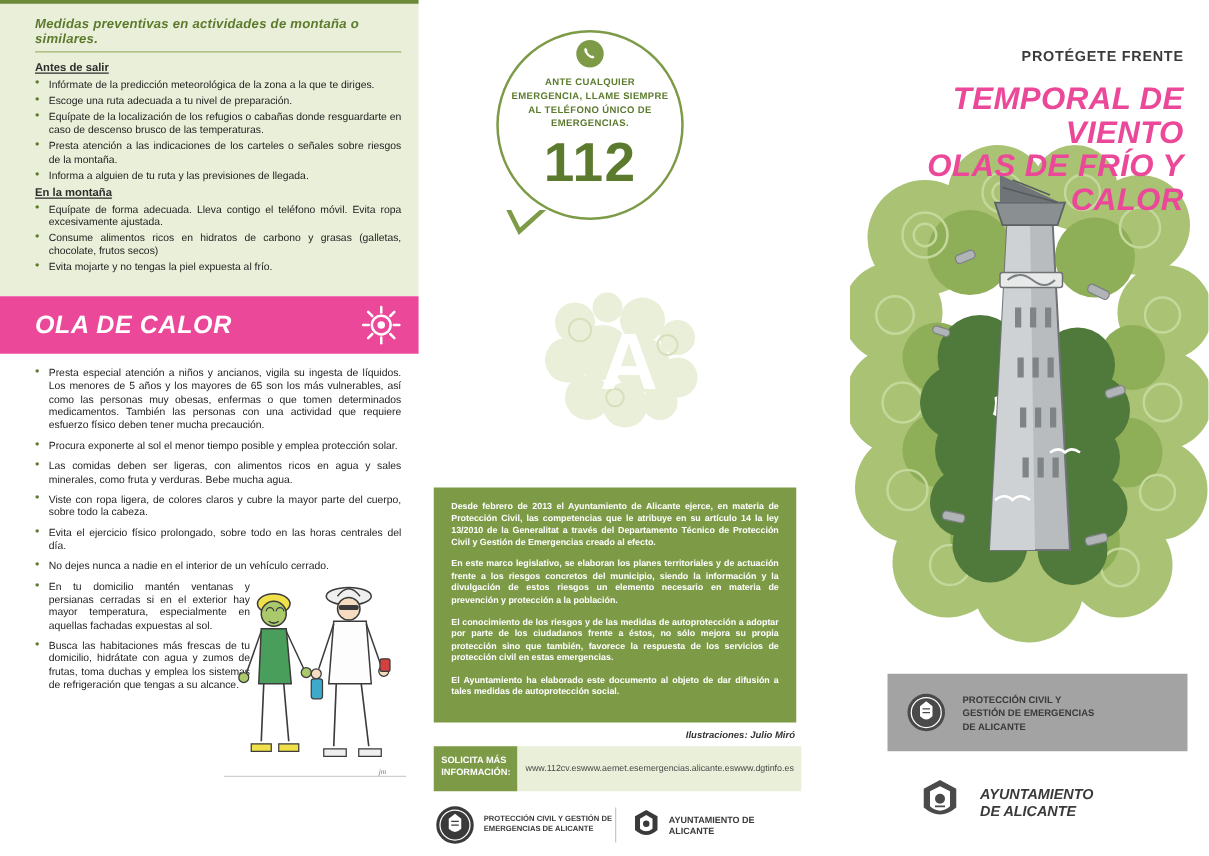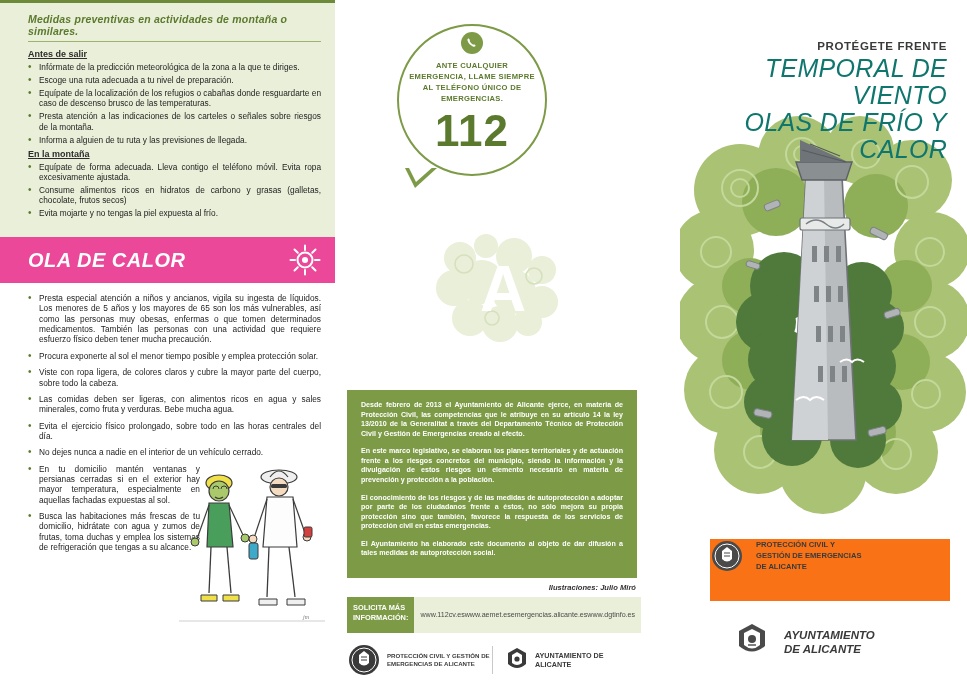--- a/index.html
+++ b/index.html
@@ -161,30 +161,30 @@
   .fl-text2 { font-size:7.2px; font-weight:bold; color:#3a3a3a; line-height:1.3; }
 
   
   .cover {
     position:absolute; left:680px; top:0; width:287px; height:685px;
     background:#ffffff; overflow:hidden;
   }
   .cover-title { position:absolute; left:0; top:40px; width:287px; padding-right:20px; text-align:right; z-index:6; }
   .pretitle { font-size:11.5px; font-weight:bold; color:#3a3a3a; letter-spacing:.6px; }
   .maintitle {
-    font-size:25px; font-weight:normal; color:#0f766e; font-style:italic;
-    line-height:1.08; letter-spacing:.3px; margin-top:3px;
+    font-size:25px; font-weight:bold; color:#ec4899; font-style:italic;
+    line-height:1.08; letter-spacing:.3px; margin-top:14px;
   }
   .cover-art { position:absolute; left:0; top:110px; width:287px; height:420px; }
   .cover-bottom {
     position:absolute; left:0; top:535px; width:287px; height:150px; background:#ffffff;
   }
   .pc-box {
     position:absolute; left:30px; top:4px; width:240px; height:62px;
-    background:#f97316; display:flex; align-items:flex-start; padding-left:0; gap:12px;
+    background:#a3a3a3; display:flex; align-items:center; padding-left:14px; gap:12px;
   }
   .pc-text { font-size:7.6px; font-weight:bold; color:#3a3a3a; line-height:1.45; }
   .ayto-box {
     position:absolute; left:52px; top:86px; display:flex; align-items:center; gap:12px;font-style:italic;
   }
   .ayto-text { font-size:11.5px; font-weight:bold; color:#3a3a3a; line-height:1.2; }
 
   .seal { width:34px; height:34px; }
   .seal-sm { width:28px; height:28px; }
 </style>
@@ -233,22 +233,22 @@
               <path d="M8.8 23.2 L5.5 26.5"></path>
           </g>
         </svg>
       </span>
     </div>
 
     <div class="heat-body">
       <ul class="heat-list">
         <li>Presta especial atención a niños y ancianos, vigila su ingesta de líquidos. Los menores de 5 años y los mayores de 65 son los más vulnerables, así como las personas muy obesas, enfermas o que tomen determinados medicamentos. También las personas con una actividad que requiere esfuerzo físico deben tener mucha precaución.</li>
         <li>Procura exponerte al sol el menor tiempo posible y emplea protección solar.</li>
+        <li>Las comidas deben ser ligeras, con alimentos ricos en agua y sales minerales, como fruta y verduras. Bebe mucha agua.</li>
         <li>Viste con ropa ligera, de colores claros y cubre la mayor parte del cuerpo, sobre todo la cabeza.</li>
-        <li>Las comidas deben ser ligeras, con alimentos ricos en agua y sales minerales, como fruta y verduras. Bebe mucha agua.</li>
         <li>Evita el ejercicio físico prolongado, sobre todo en las horas centrales del día.</li>
         <li>No dejes nunca a nadie en el interior de un vehículo cerrado.</li>
         <li class="narrow">En tu domicilio mantén ventanas y persianas cerradas si en el exterior hay mayor temperatura, especialmente en aquellas fachadas expuestas al sol.</li>
         <li class="narrow">Busca las habitaciones más frescas de tu domicilio, hidrátate con agua y zumos de frutas, toma duchas y emplea los sistemas de refrigeración que tengas a su alcance.</li>
       </ul>
     </div>
 
     <div class="illustration">
       <svg viewBox="0 0 156 190" width="156" height="190">
 

